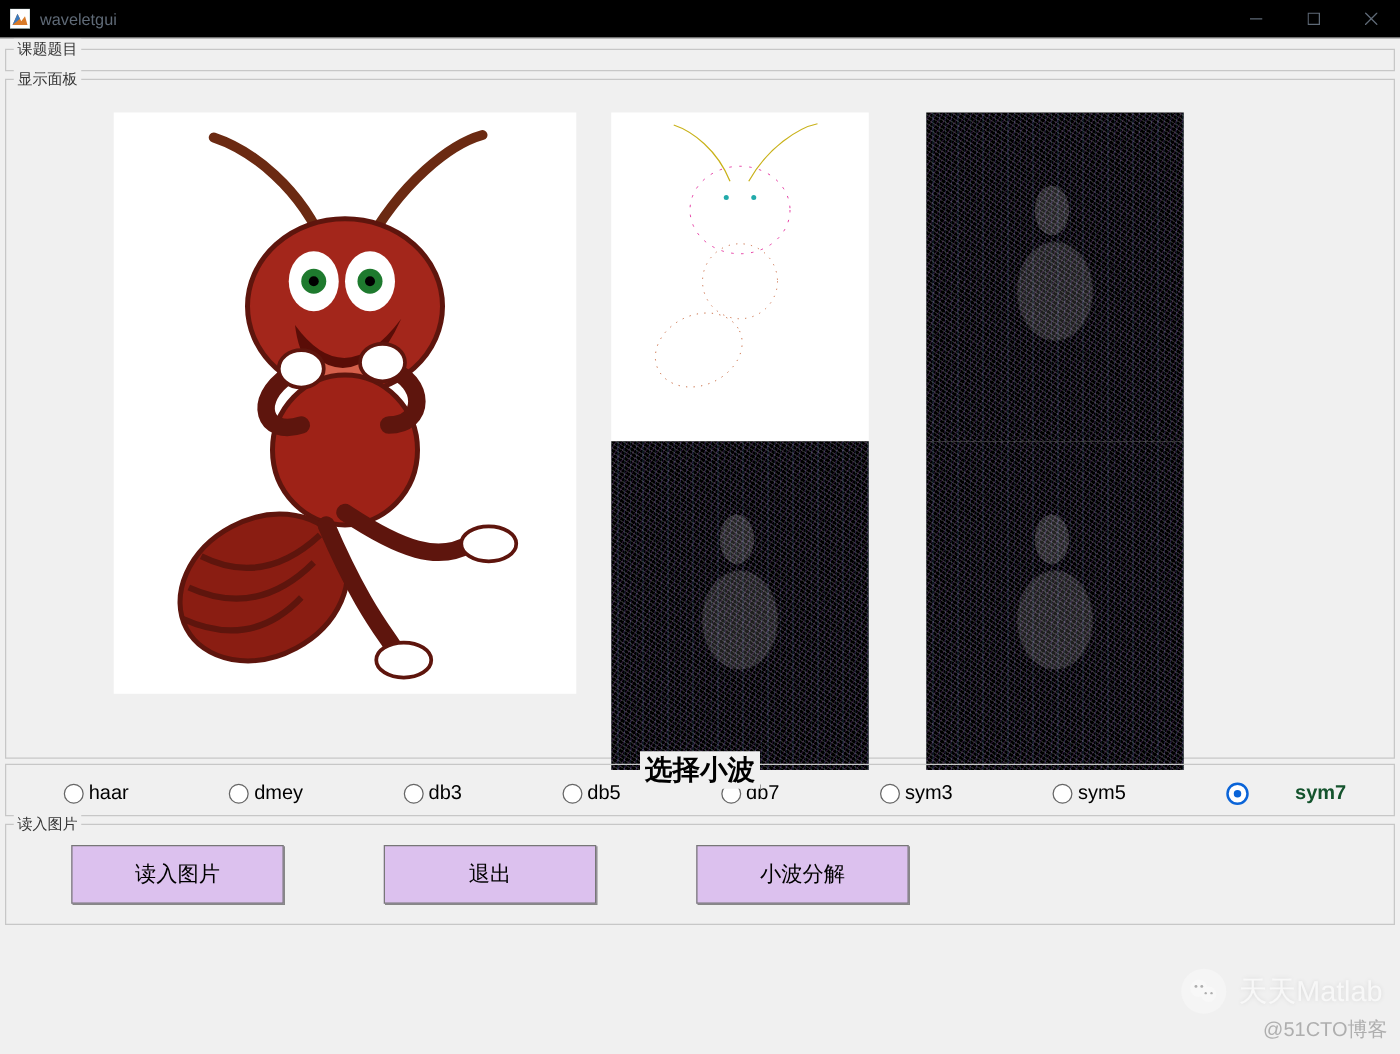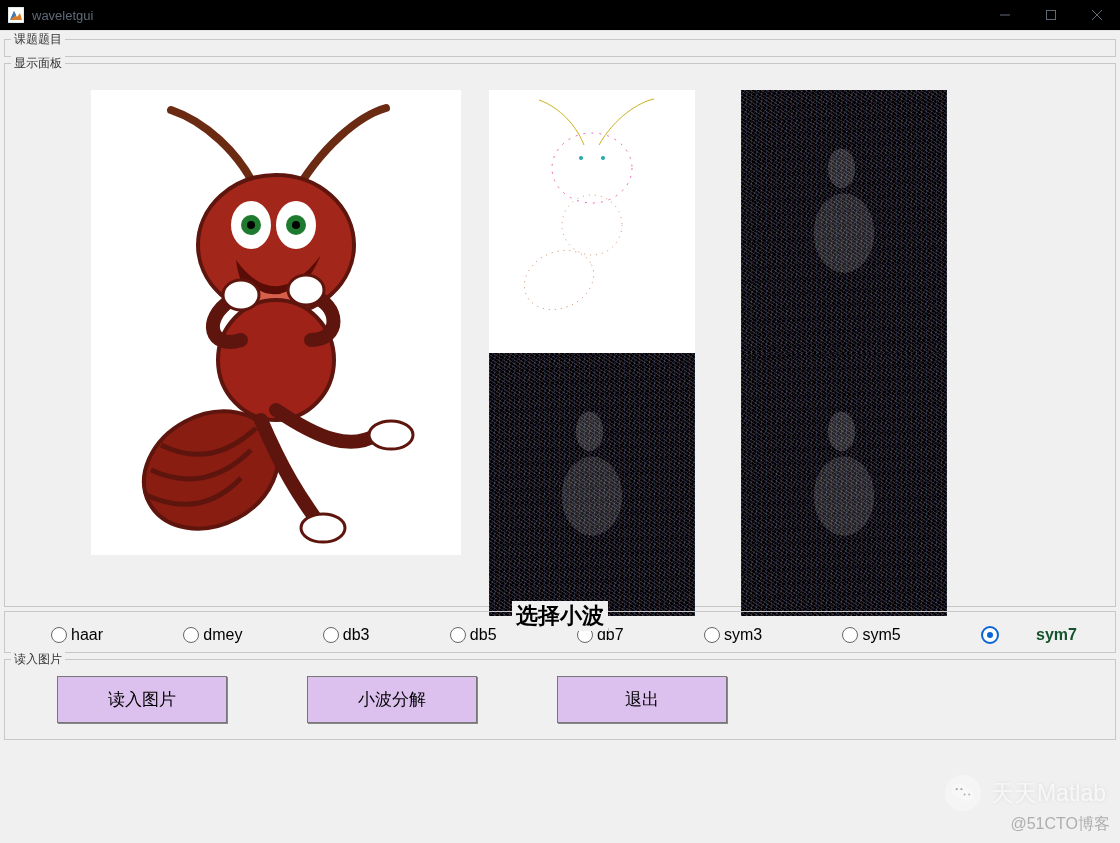--- a/index.html
+++ b/index.html
@@ -324,22 +324,22 @@
         <span class="dot"></span>
         <span class="lbl">sym7</span>
       </div>
     </div>
 </div>
 
 <div class="groupbox gb-select">
   <span class="legend">读入图片</span>
   <div class="btnrow">
     <div class="pushbtn">读入图片</div>
+    <div class="pushbtn">退出</div>
     <div class="pushbtn">小波分解</div>
-    <div class="pushbtn">退出</div>
   </div>
 </div>
 
 <div class="wm">
   <span class="wechat">
     <svg viewBox="0 0 36 36" width="28" height="28">
       <circle cx="13" cy="15" r="9" fill="rgba(255,255,255,0.9)"></circle>
       <circle cx="23" cy="21" r="8" fill="rgba(255,255,255,0.9)"></circle>
       <circle cx="10" cy="13" r="1.5" fill="#777"></circle>
         <circle cx="16" cy="13" r="1.5" fill="#777"></circle>

